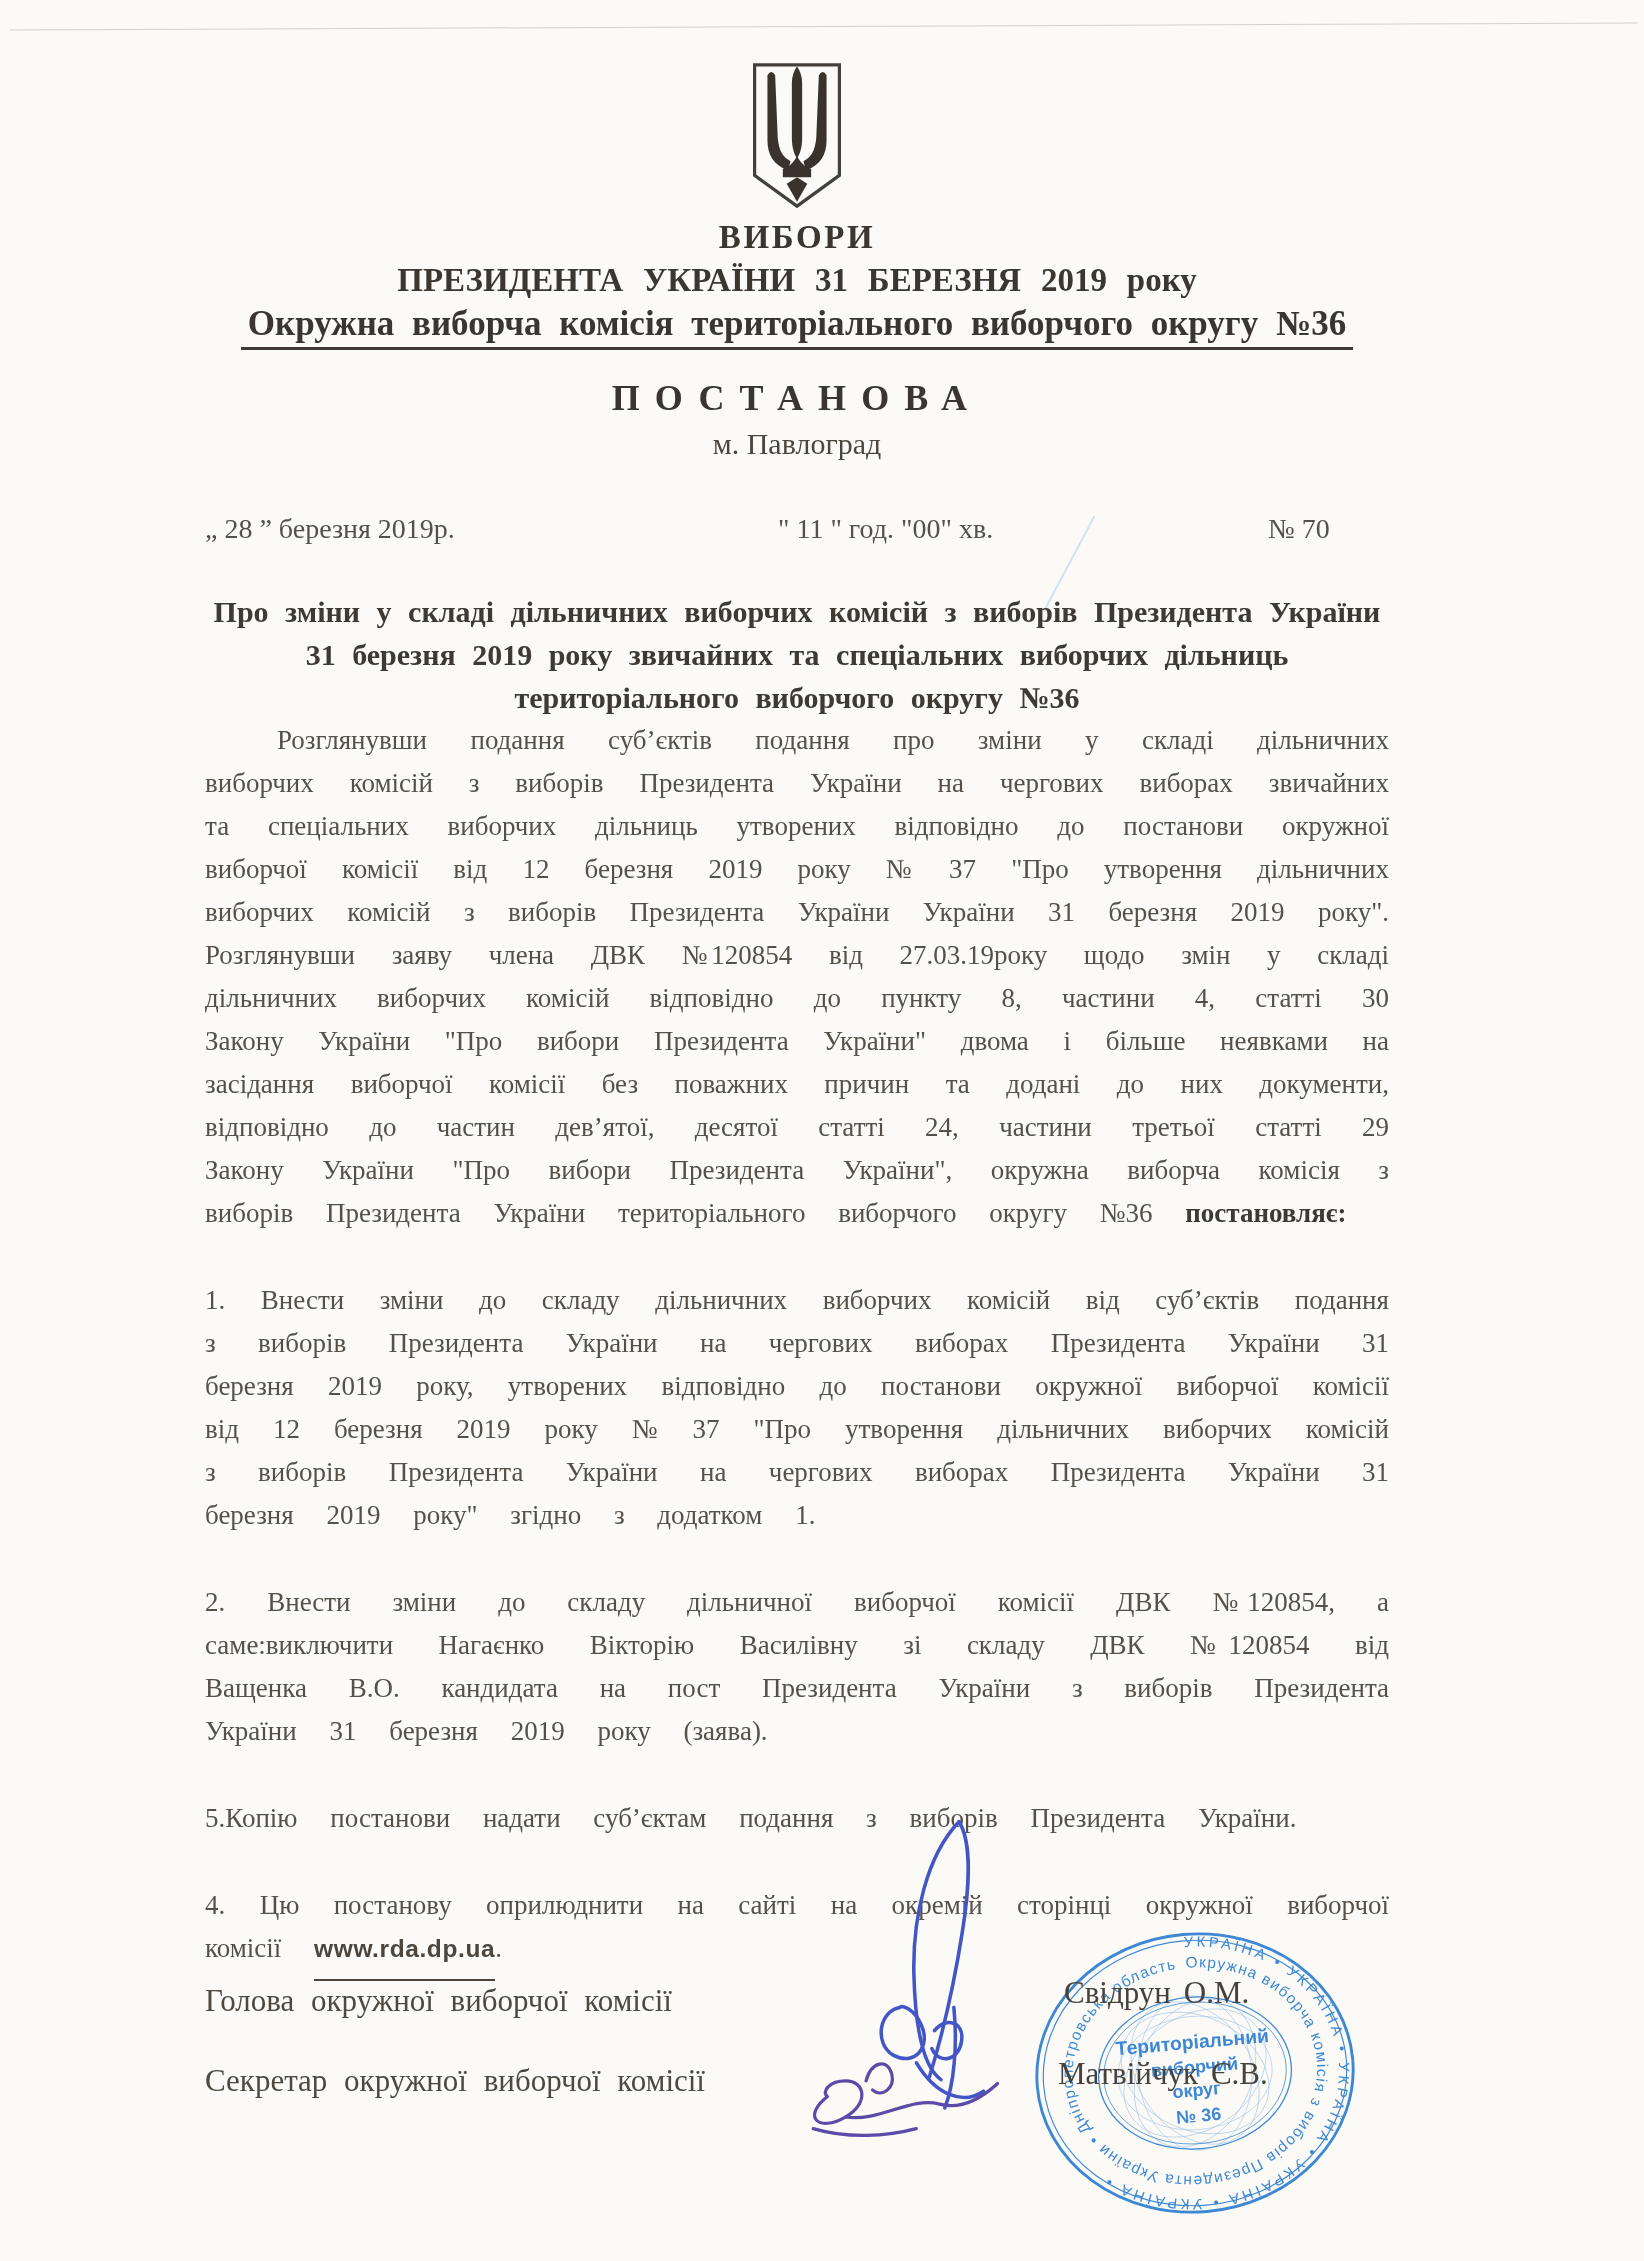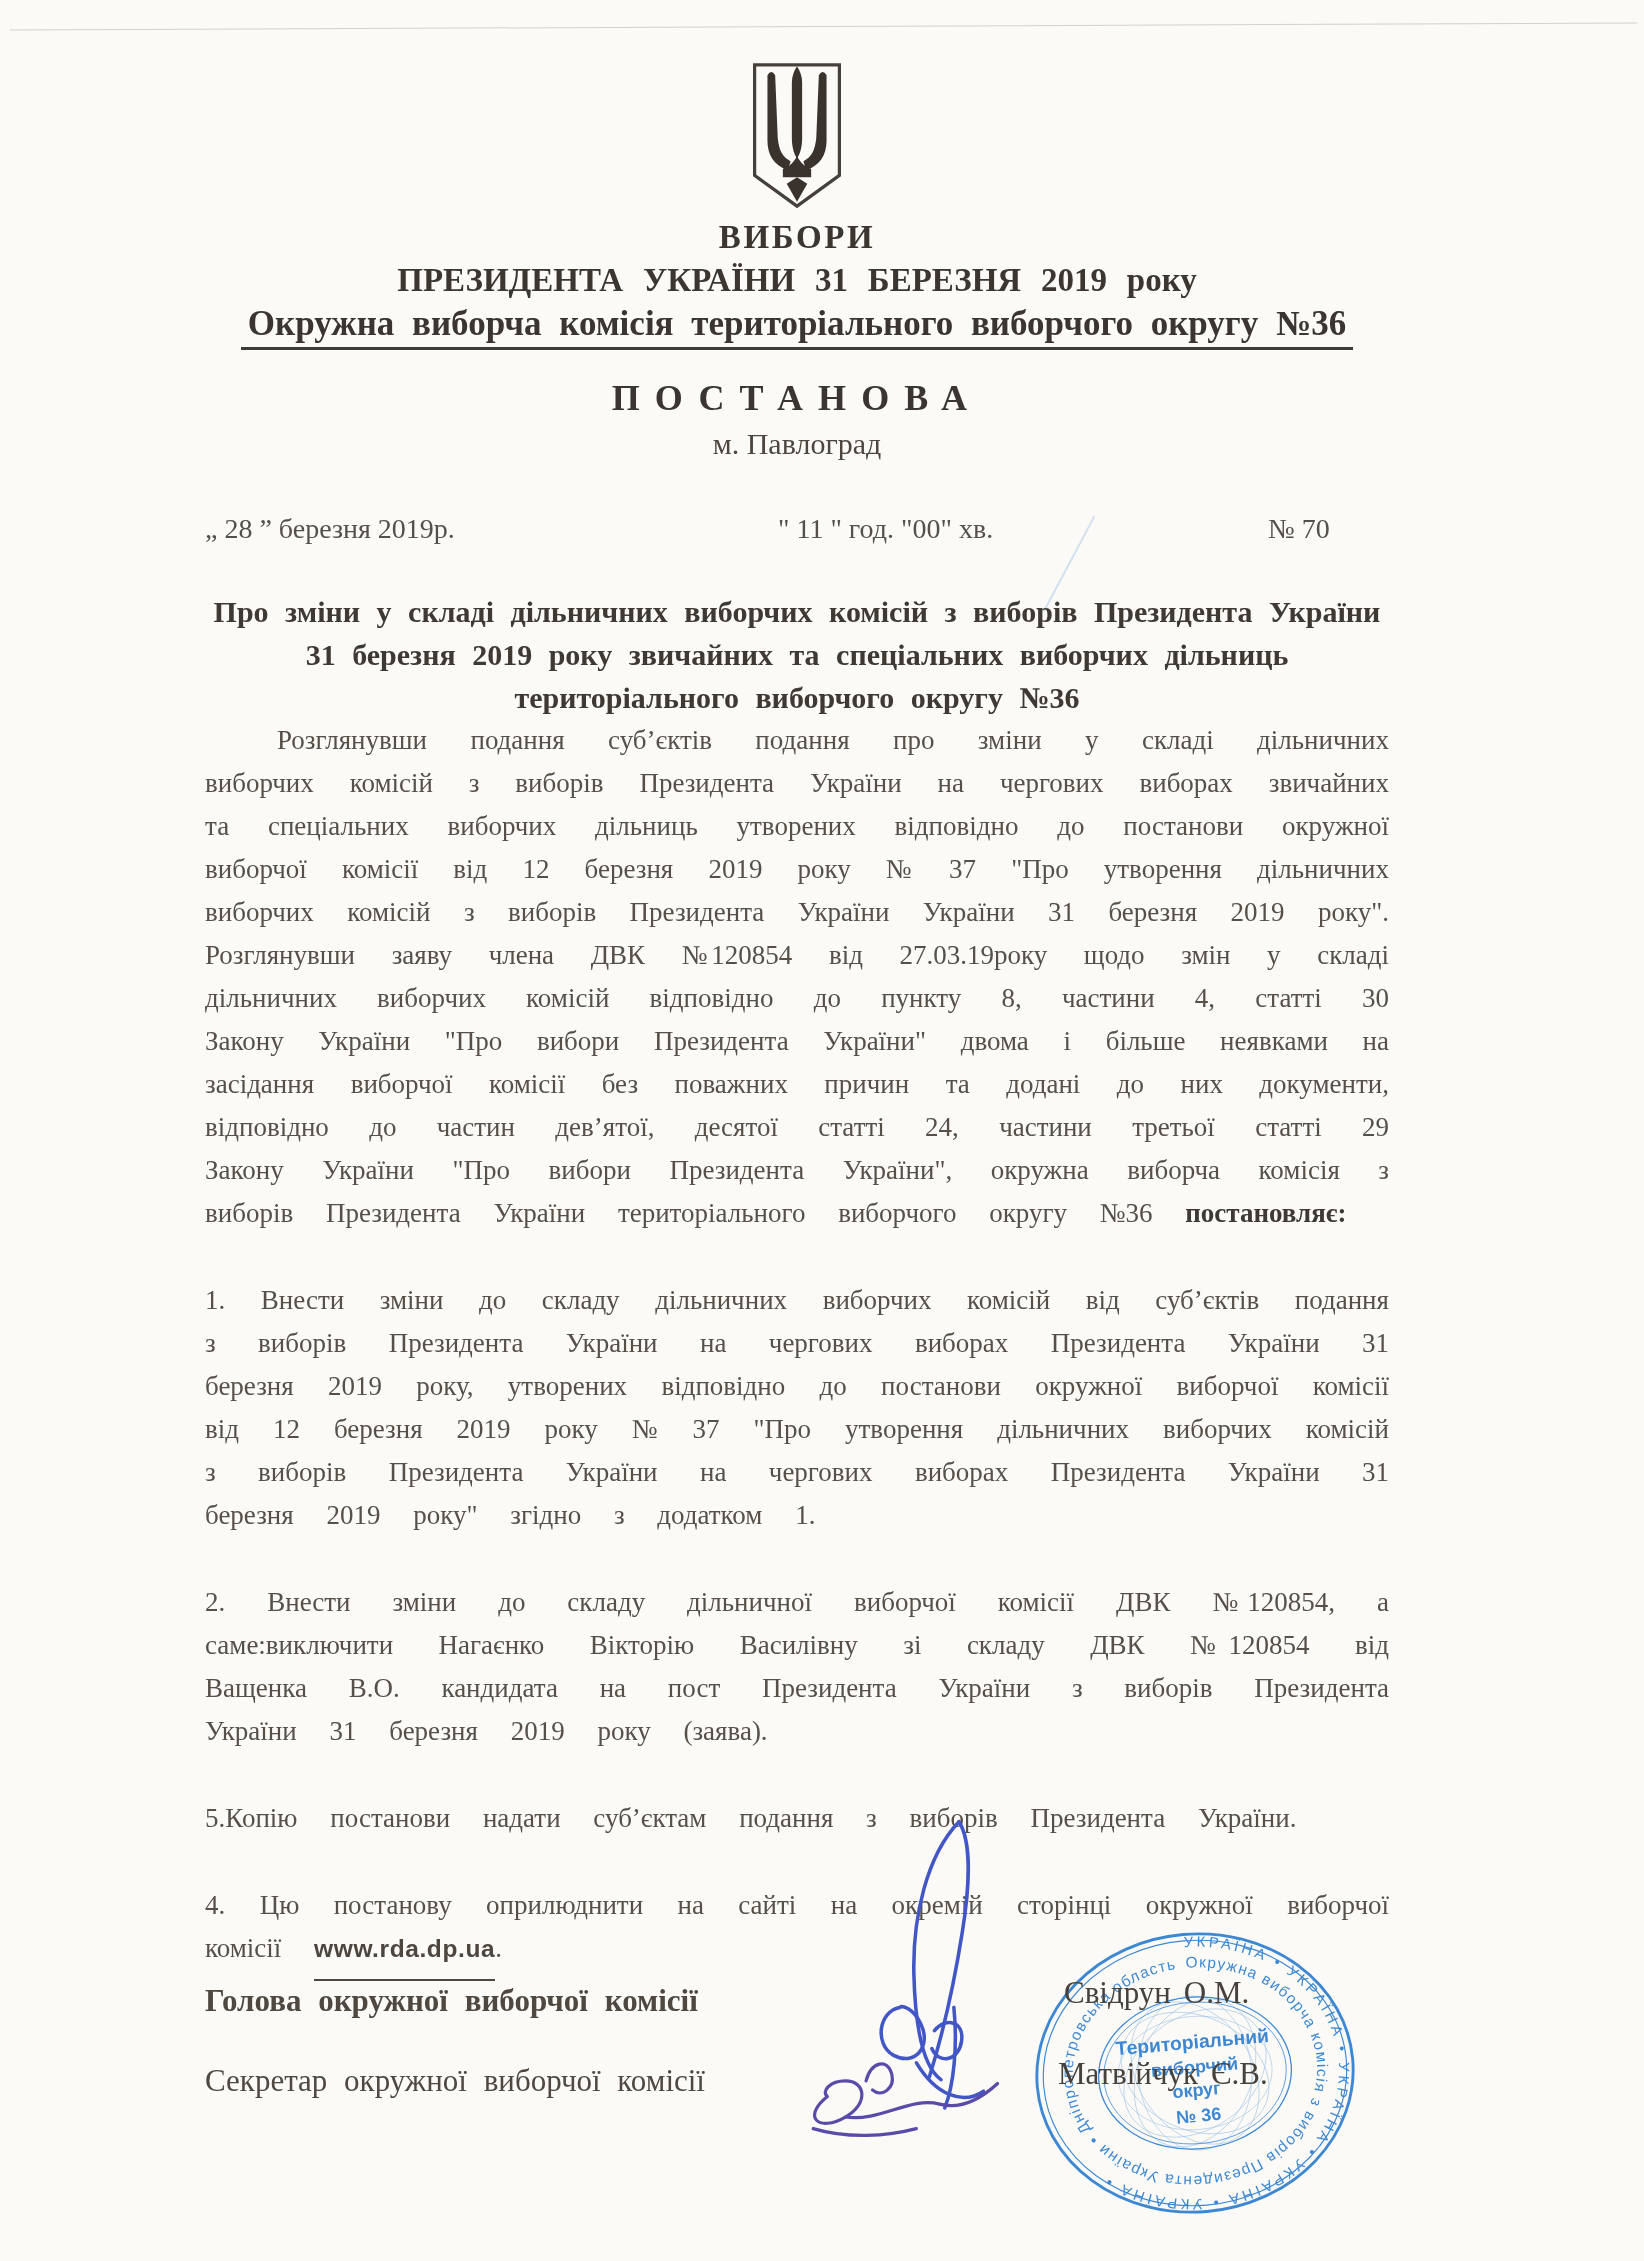--- a/index.html
+++ b/index.html
@@ -49,21 +49,21 @@
   .resolve{font-weight:bold;color:#3f3933;}
   .url{font-family:"Liberation Sans","DejaVu Sans",sans-serif;font-weight:bold;
        font-size:24.5px;letter-spacing:0.6px;color:#4c463f;
        border-bottom:2.6px solid #4c463f;padding-bottom:17px;word-spacing:0;
        text-decoration:none;}
   
   .sig-label{position:absolute;left:205px;font-size:31px;color:#4e4841;
              word-spacing:9px;}
   .sig-name{position:absolute;font-size:31px;color:#46413b;z-index:6;
             word-spacing:5.2px;}
-  .lbl-head{top:1983px;font-weight:bold;}
+  .lbl-head{top:1983px;}
   .lbl-sec{top:2063px;}
   .nm-head{left:1064px;top:1975px;}
   .nm-sec{left:1058px;top:2056px;}
   .stamp{position:absolute;left:1026px;top:1925px;width:338px;height:296px;
          z-index:3;opacity:.92;}
   .sig-head-svg{position:absolute;left:857px;top:1814px;width:155px;
          height:303px;z-index:5;}
   .sig-sec-svg{position:absolute;left:790px;top:2019px;width:214px;
          height:120px;z-index:5;}
   .stamp text{font-family:"Liberation Sans","DejaVu Sans",sans-serif;}

